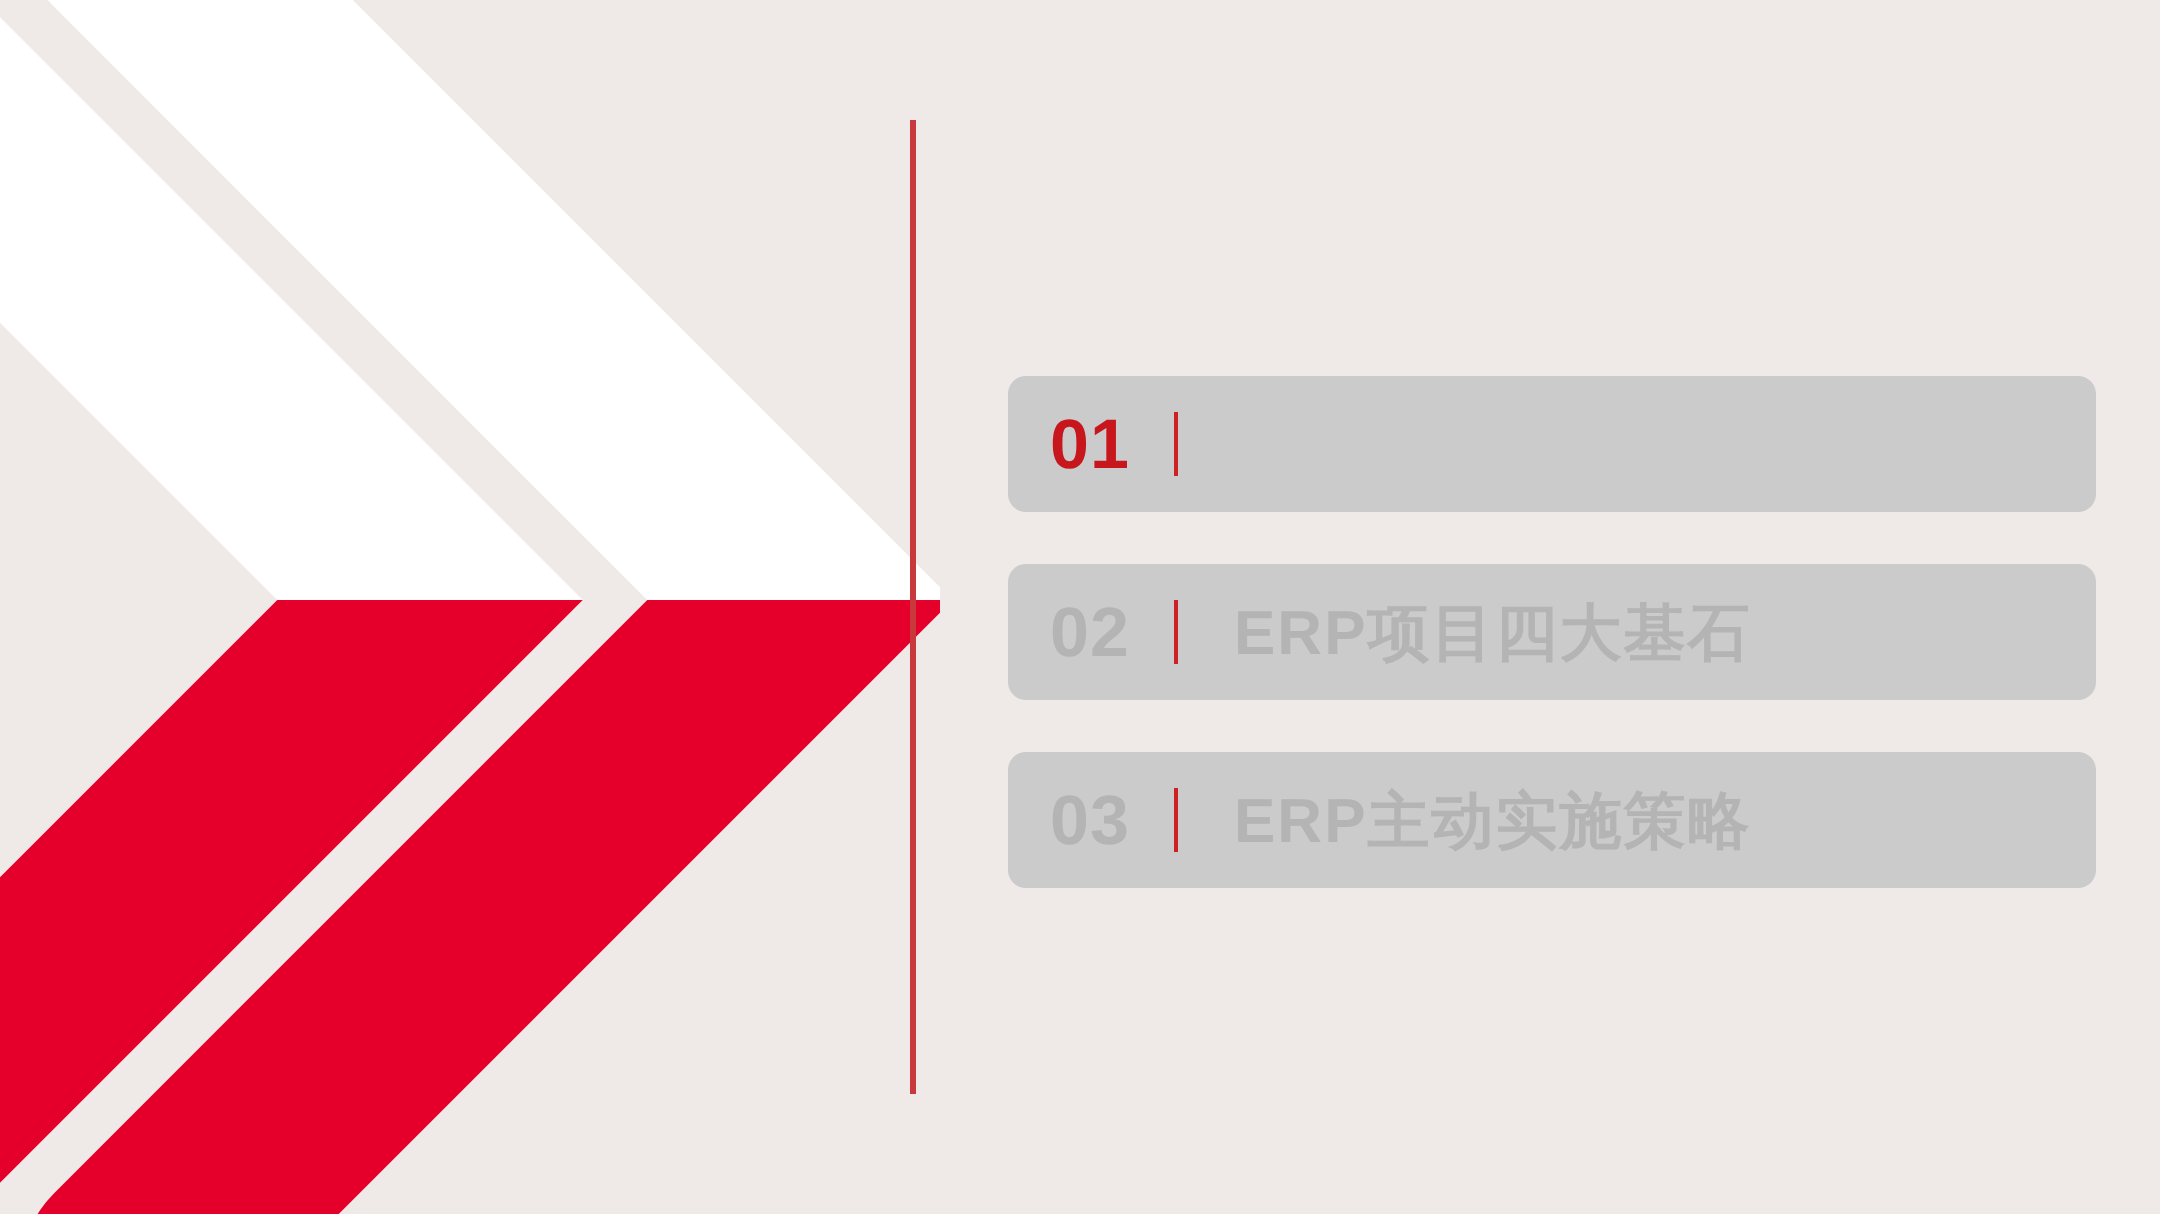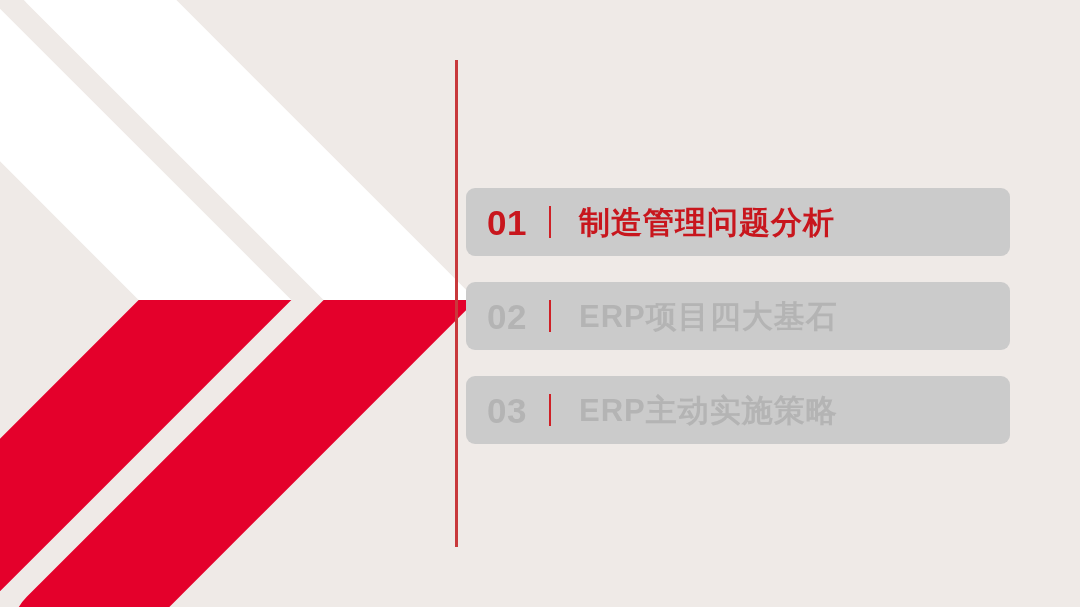--- a/index.html
+++ b/index.html
@@ -42,21 +42,21 @@
     left: 455px;
     top: 60px;
     width: 3px;
     height: 487px;
     background: #c8393c;
   }
 
   
   .agenda {
     position: absolute;
-    left: 466px;
+    left: 504px;
     top: 188px;
     width: 544px;
   }
 
   .agenda-item {
     position: relative;
     display: flex;
     align-items: center;
     height: 68px;
     border-radius: 9px;
@@ -133,21 +133,20 @@
     </svg>
   </div>
 
   <div class="rule"></div>
 
   <div class="agenda">
 
     <div class="agenda-item is-active">
       <span class="item-num">01</span>
       <span class="item-divider"></span>
-      <span class="item-label">制造管理问题分析</span>
     </div>
 
     <div class="agenda-item is-inactive">
       <span class="item-num">02</span>
       <span class="item-divider"></span>
       <span class="item-label">ERP项目四大基石</span>
     </div>
 
     <div class="agenda-item is-inactive">
       <span class="item-num">03</span>

